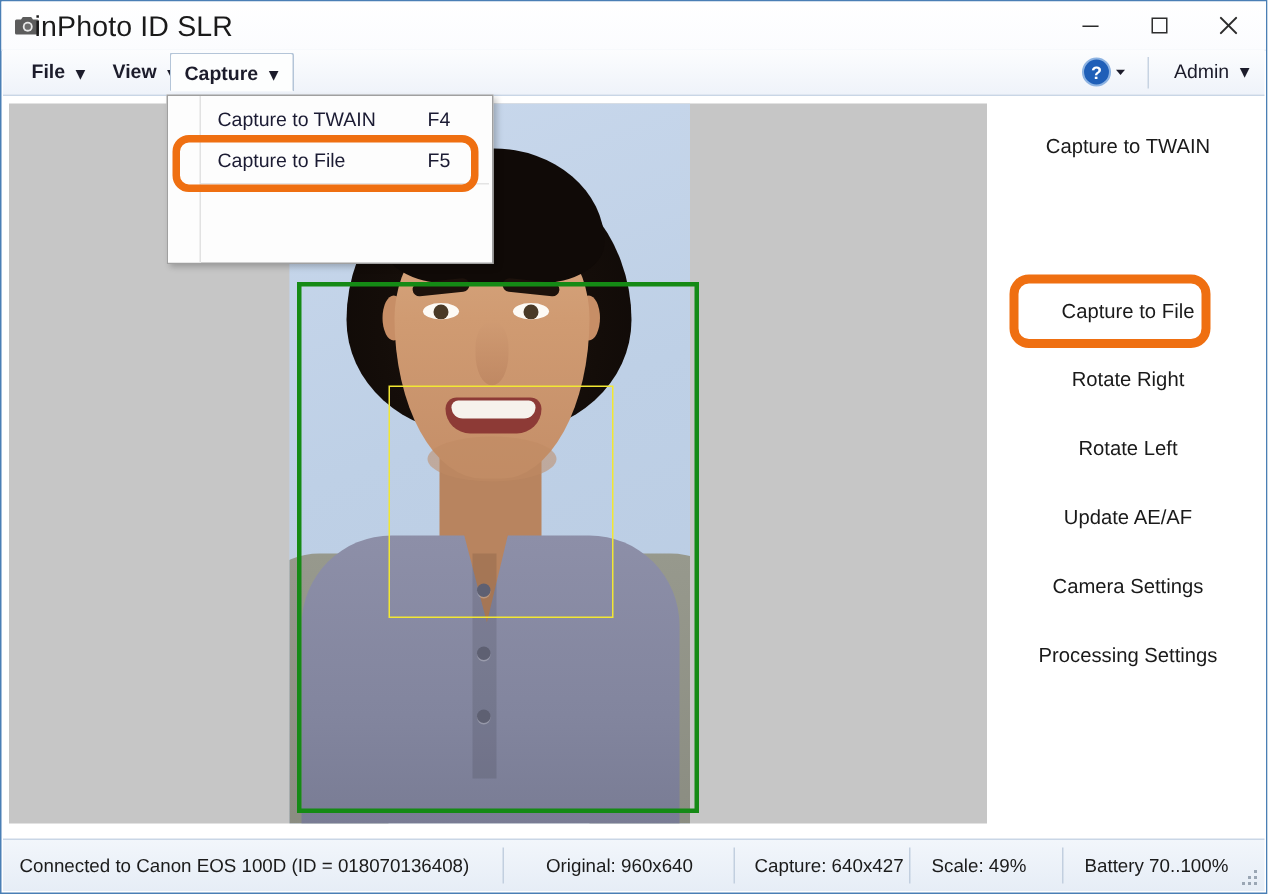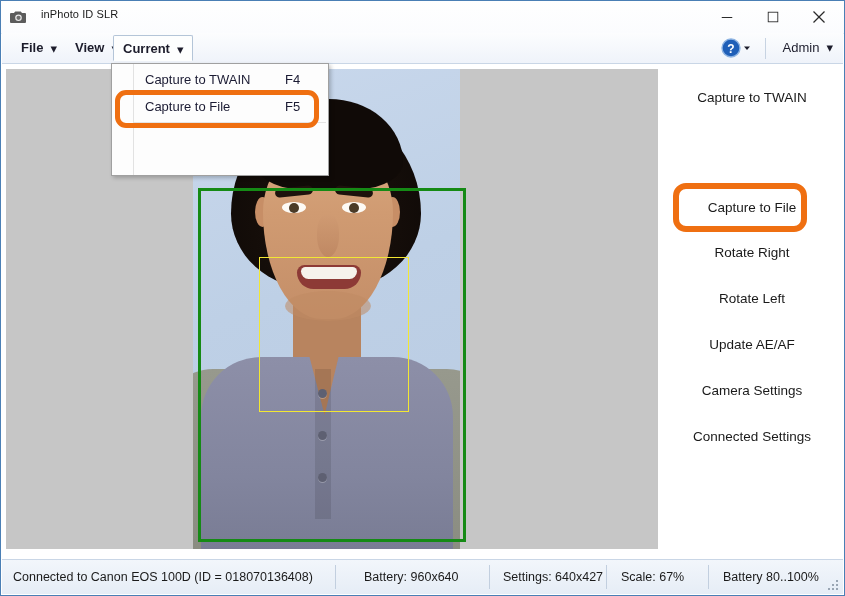--- a/index.html
+++ b/index.html
@@ -8,21 +8,21 @@
        -webkit-font-smoothing:antialiased;}
 
   #app{position:relative;width:845px;height:596px;box-sizing:border-box;
        border:1px solid #4a7fb5;background:#fff;}
 
   
   #titlebar{position:absolute;left:0;top:0;width:843px;height:32px;
             background:linear-gradient(#ffffff,#fbfcfe);
             border-bottom:1px solid #e8eef5;}
   #title-icon{position:absolute;left:9px;top:8px;width:17px;height:15px;}
-  #title-text{position:absolute;left:40px;top:7px;font-size:11px;color:#1a1a1a;
+  #title-text{position:absolute;left:22px;top:7px;font-size:19px;color:#1a1a1a;
               letter-spacing:.1px;}
   .wbtn{position:absolute;top:0;width:46px;height:31px;cursor:default;}
   .wbtn svg{position:absolute;left:50%;top:50%;transform:translate(-50%,-50%);}
   #btn-min{right:94px;} #btn-max{right:48px;} #btn-close{right:2px;}
 
   
   #menubar{position:absolute;left:1px;top:32px;width:841px;height:30px;
            background:linear-gradient(#fcfdfe,#eff3fa);
            border-bottom:1px solid #c9d6e6;}
   .mi{position:absolute;top:2px;height:26px;line-height:26px;padding:0 9px;
@@ -166,21 +166,21 @@
   </div>
 
   <div id="menubar">
     <div class="mi" id="mi-file">
       <span>File</span><span class="caret">▾</span>
     </div>
     <div class="mi" id="mi-view">
       <span>View</span><span class="caret">▾</span>
     </div>
     <div class="mi open" id="mi-camera">
-      <span>Current</span><span class="caret">▾</span>
+      <span>Capture</span><span class="caret">▾</span>
     </div>
 
     <div id="help-btn">
       <svg width="36" height="22" viewBox="0 0 36 22">
         <circle cx="11" cy="11" r="9" fill="#1f5fb8"></circle>
         <circle cx="11" cy="11" r="9" fill="none" stroke="#8db3e2" stroke-width="1.4"></circle>
         <text x="11" y="15.5" font-family="Liberation Sans, sans-serif" font-size="12" font-weight="bold" fill="#ffffff" text-anchor="middle">?</text>
         <path d="M24 9.5 L30 9.5 L27 13 Z" fill="#1c1c2b"></path>
       </svg>
     </div>
@@ -226,21 +226,21 @@
   </div>
 
   <div id="sidebar">
     <div class="sb-item" style="top:20px"><span>Capture to TWAIN</span></div>
     <div class="sb-item" style="top:130px"><span>Capture to File</span></div>
 
     <div class="sb-item" style="top:221px"><span>Rotate Left</span></div>
     <div class="sb-item" style="top:175px"><span>Rotate Right</span></div>
     <div class="sb-item" style="top:313px"><span>Camera Settings</span></div>
     <div class="sb-item" style="top:267px"><span>Update AE/AF</span></div>
-    <div class="sb-item" style="top:359px"><span>Connected Settings</span></div>
+    <div class="sb-item" style="top:359px"><span>Processing Settings</span></div>
     <div id="sb-highlight"></div>
   </div>
 
   <div id="dropdown">
     <div id="dd-gutter"></div>
 
     <div class="dd-item" style="top:3px">
       <span class="lbl">Capture to TWAIN</span>
       <span class="key">F4</span>
     </div>
@@ -249,27 +249,27 @@
       <span class="key">F5</span>
     </div>
     <div id="dd-sep"></div>
 
     <div id="dd-highlight"></div>
   </div>
 
   <div id="statusbar">
     <span class="st" style="left:11px">Connected to Canon EOS 100D (ID = 018070136408)</span>
     <div class="st-div" style="left:333px"></div>
-    <span class="st" style="left:362px">Battery: 960x640</span>
+    <span class="st" style="left:362px">Original: 960x640</span>
     <div class="st-div" style="left:487px"></div>
-    <span class="st" style="left:501px">Settings: 640x427</span>
+    <span class="st" style="left:501px">Capture: 640x427</span>
     <div class="st-div" style="left:604px"></div>
-    <span class="st" style="left:619px">Scale: 67%</span>
+    <span class="st" style="left:619px">Scale: 49%</span>
     <div class="st-div" style="left:706px"></div>
-    <span class="st" style="left:721px">Battery 80..100%</span>
+    <span class="st" style="left:721px">Battery 70..100%</span>
     <div id="grip">
       <div class="grip-d" style="left:9px;top:1px"></div>
       <div class="grip-d" style="left:5px;top:5px"></div>
         <div class="grip-d" style="left:9px;top:5px"></div>
       <div class="grip-d" style="left:1px;top:9px"></div>
         <div class="grip-d" style="left:5px;top:9px"></div>
         <div class="grip-d" style="left:9px;top:9px"></div>
     </div>
   </div>
 

